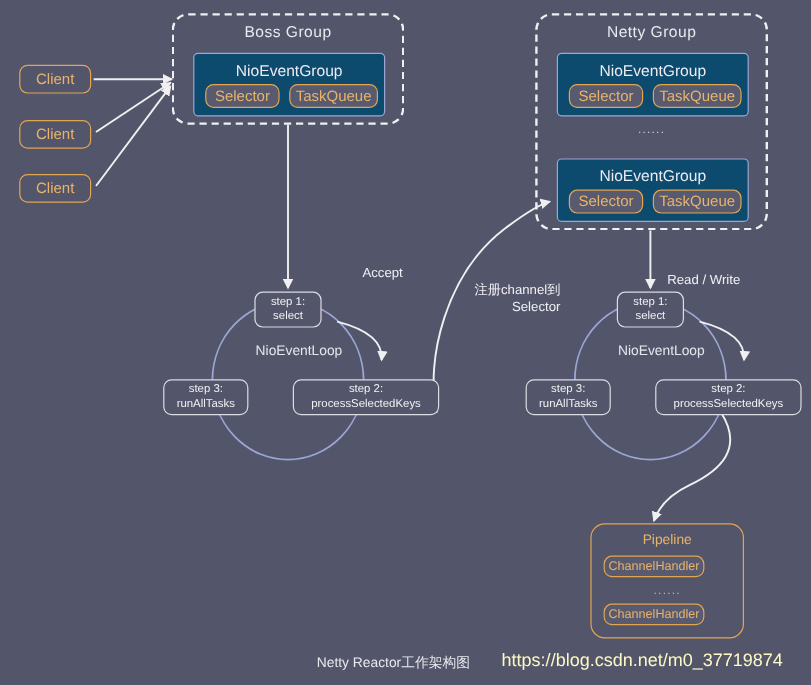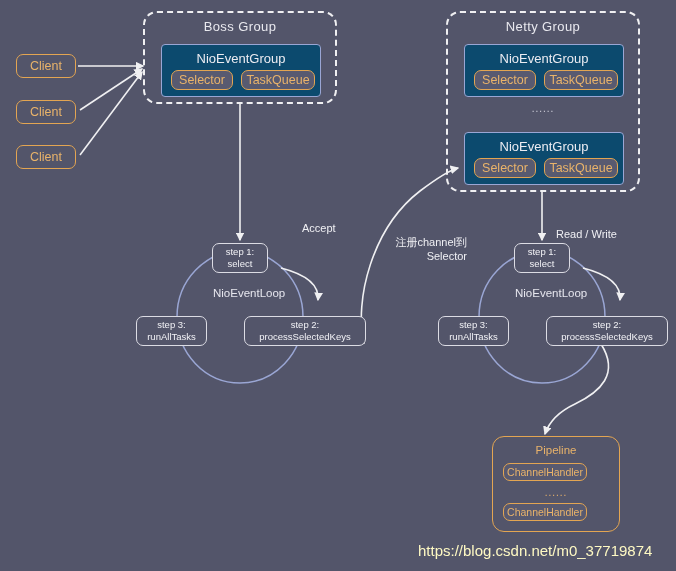--- a/index.html
+++ b/index.html
@@ -272,15 +272,16 @@
     <div class="pipeline-title">Pipeline</div>
     <div class="node orange-box" style="left:10px; top:26px; width:84px; height:18px; font-size:10.5px;">
       <span>ChannelHandler</span>
     </div>
     <div class="dots dots-orange" style="top:50px;">......</div>
     <div class="node orange-box" style="left:10px; top:66px; width:84px; height:18px; font-size:10.5px;">
       <span>ChannelHandler</span>
     </div>
   </div>
 
+  <div class="caption" style="left:264px; top:545px;">Netty Reactor工作架构图</div>
   <div class="watermark" style="left:418px; top:542px;">https://blog.csdn.net/m0_37719874</div>
 
 </div>
 
 </body></html>

